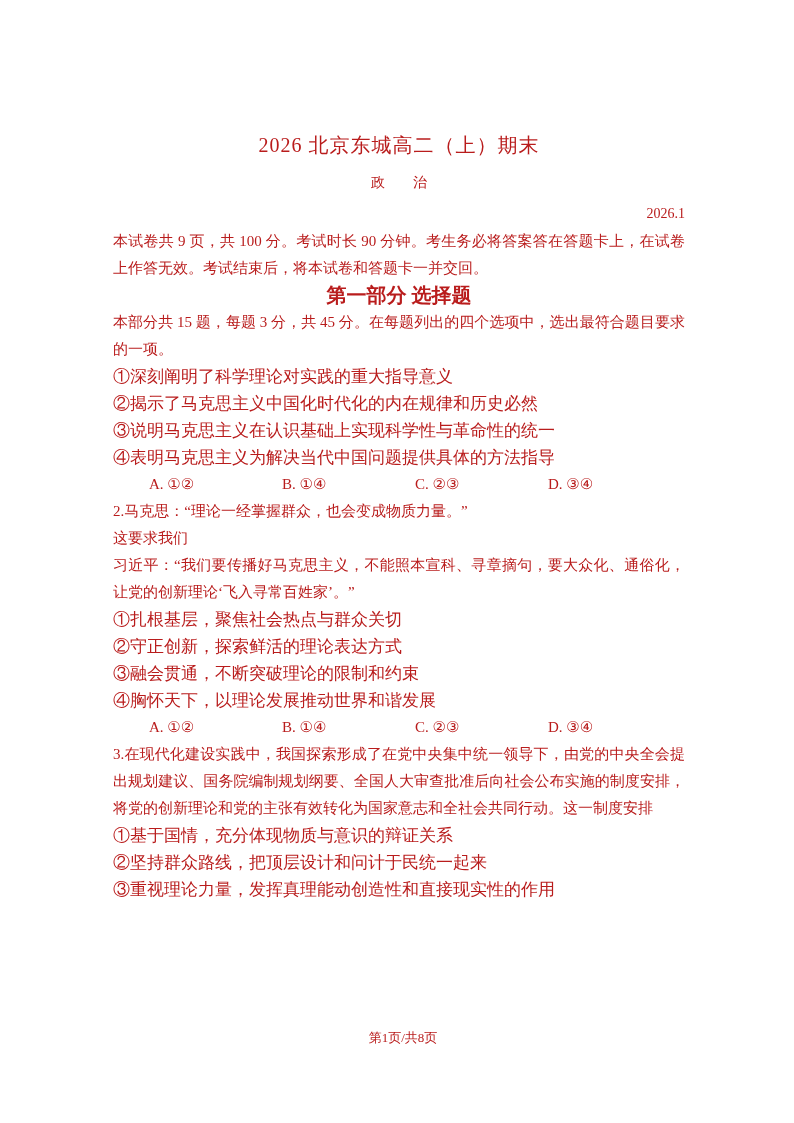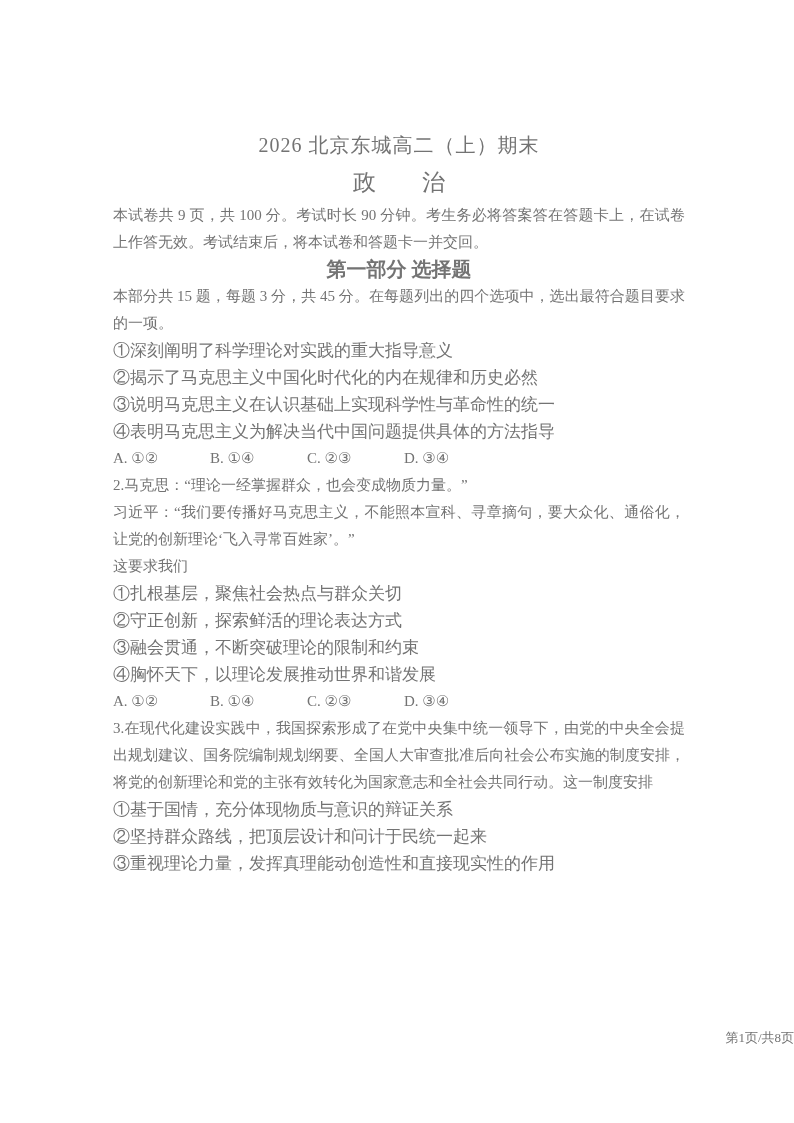--- a/index.html
+++ b/index.html
@@ -6,38 +6,38 @@
     margin: 0;
     padding: 0;
     background: #ffffff;
   }
   .page {
     position: relative;
     width: 794px;
     height: 1123px;
     margin: 0 auto;
     background: #ffffff;
-    color: #737373;
+    color: #b91c1c;
     font-family: "Liberation Serif", "DejaVu Serif", serif;
     overflow: hidden;
   }
   .content {
     padding: 0 109px 0 113px;
   }
   .exam-title {
     margin: 133px 0 0 0;
     font-size: 20px;
     line-height: 24px;
     font-weight: normal;
     text-align: center;
     letter-spacing: 1px;
   }
   .exam-subject {
     margin: 13px 0 0 0;
-    font-size: 23px;
+    font-size: 14px;
     line-height: 26px;
     font-weight: normal;
     text-align: center;
   }
   .exam-date {
     margin-top: 10px;
     font-size: 14px;
     line-height: 16px;
     text-align: right;
   }
@@ -67,43 +67,45 @@
     text-align: justify;
   }
   .answer-row {
     display: flex;
     font-size: 15px;
     line-height: 27px;
   }
   .answer-row .answer-choice {
     width: 97px;
     white-space: nowrap;
+    margin-left: 36px;
   }
   .answer-row .answer-choice:last-child {
     width: auto;
     text-align: right;
   }
   .page-footer {
     position: absolute;
     top: 1030px;
     left: 12px;
     right: 0;
-    text-align: right;
+    text-align: center;
     font-size: 13px;
     line-height: 16px;
   }
 </style>
 </head>
 <body>
 
 <div class="page">
   <div class="content">
 
     <h1 class="exam-title">2026 北京东城高二（上）期末</h1>
     <h2 class="exam-subject">政　　治</h2>
+    <div class="exam-date">2026.1</div>
 
     <p class="para intro">本试卷共 9 页，共 100 分。考试时长 90 分钟。考生务必将答案答在答题卡上，在试卷上作答无效。考试结束后，将本试卷和答题卡一并交回。</p>
 
     <h3 class="section-heading">第一部分 选择题</h3>
     <p class="para">本部分共 15 题，每题 3 分，共 45 分。在每题列出的四个选项中，选出最符合题目要求的一项。</p>
 
     <div class="question">
       <p class="option-line">①深刻阐明了科学理论对实践的重大指导意义</p>
       <p class="option-line">②揭示了马克思主义中国化时代化的内在规律和历史必然</p>
       <p class="option-line">③说明马克思主义在认识基础上实现科学性与革命性的统一</p>
@@ -111,22 +113,22 @@
       <div class="answer-row">
         <span class="answer-choice">A. ①②</span>
         <span class="answer-choice">B. ①④</span>
         <span class="answer-choice">C. ②③</span>
         <span class="answer-choice">D. ③④</span>
       </div>
     </div>
 
     <div class="question">
       <p class="para">2.马克思：“理论一经掌握群众，也会变成物质力量。”</p>
+      <p class="para">这要求我们</p>
       <p class="para">习近平：“我们要传播好马克思主义，不能照本宣科、寻章摘句，要大众化、通俗化，让党的创新理论‘飞入寻常百姓家’。”</p>
-      <p class="para">这要求我们</p>
       <p class="option-line">①扎根基层，聚焦社会热点与群众关切</p>
       <p class="option-line">②守正创新，探索鲜活的理论表达方式</p>
       <p class="option-line">③融会贯通，不断突破理论的限制和约束</p>
       <p class="option-line">④胸怀天下，以理论发展推动世界和谐发展</p>
       <div class="answer-row">
         <span class="answer-choice">A. ①②</span>
         <span class="answer-choice">B. ①④</span>
         <span class="answer-choice">C. ②③</span>
         <span class="answer-choice">D. ③④</span>
       </div>

